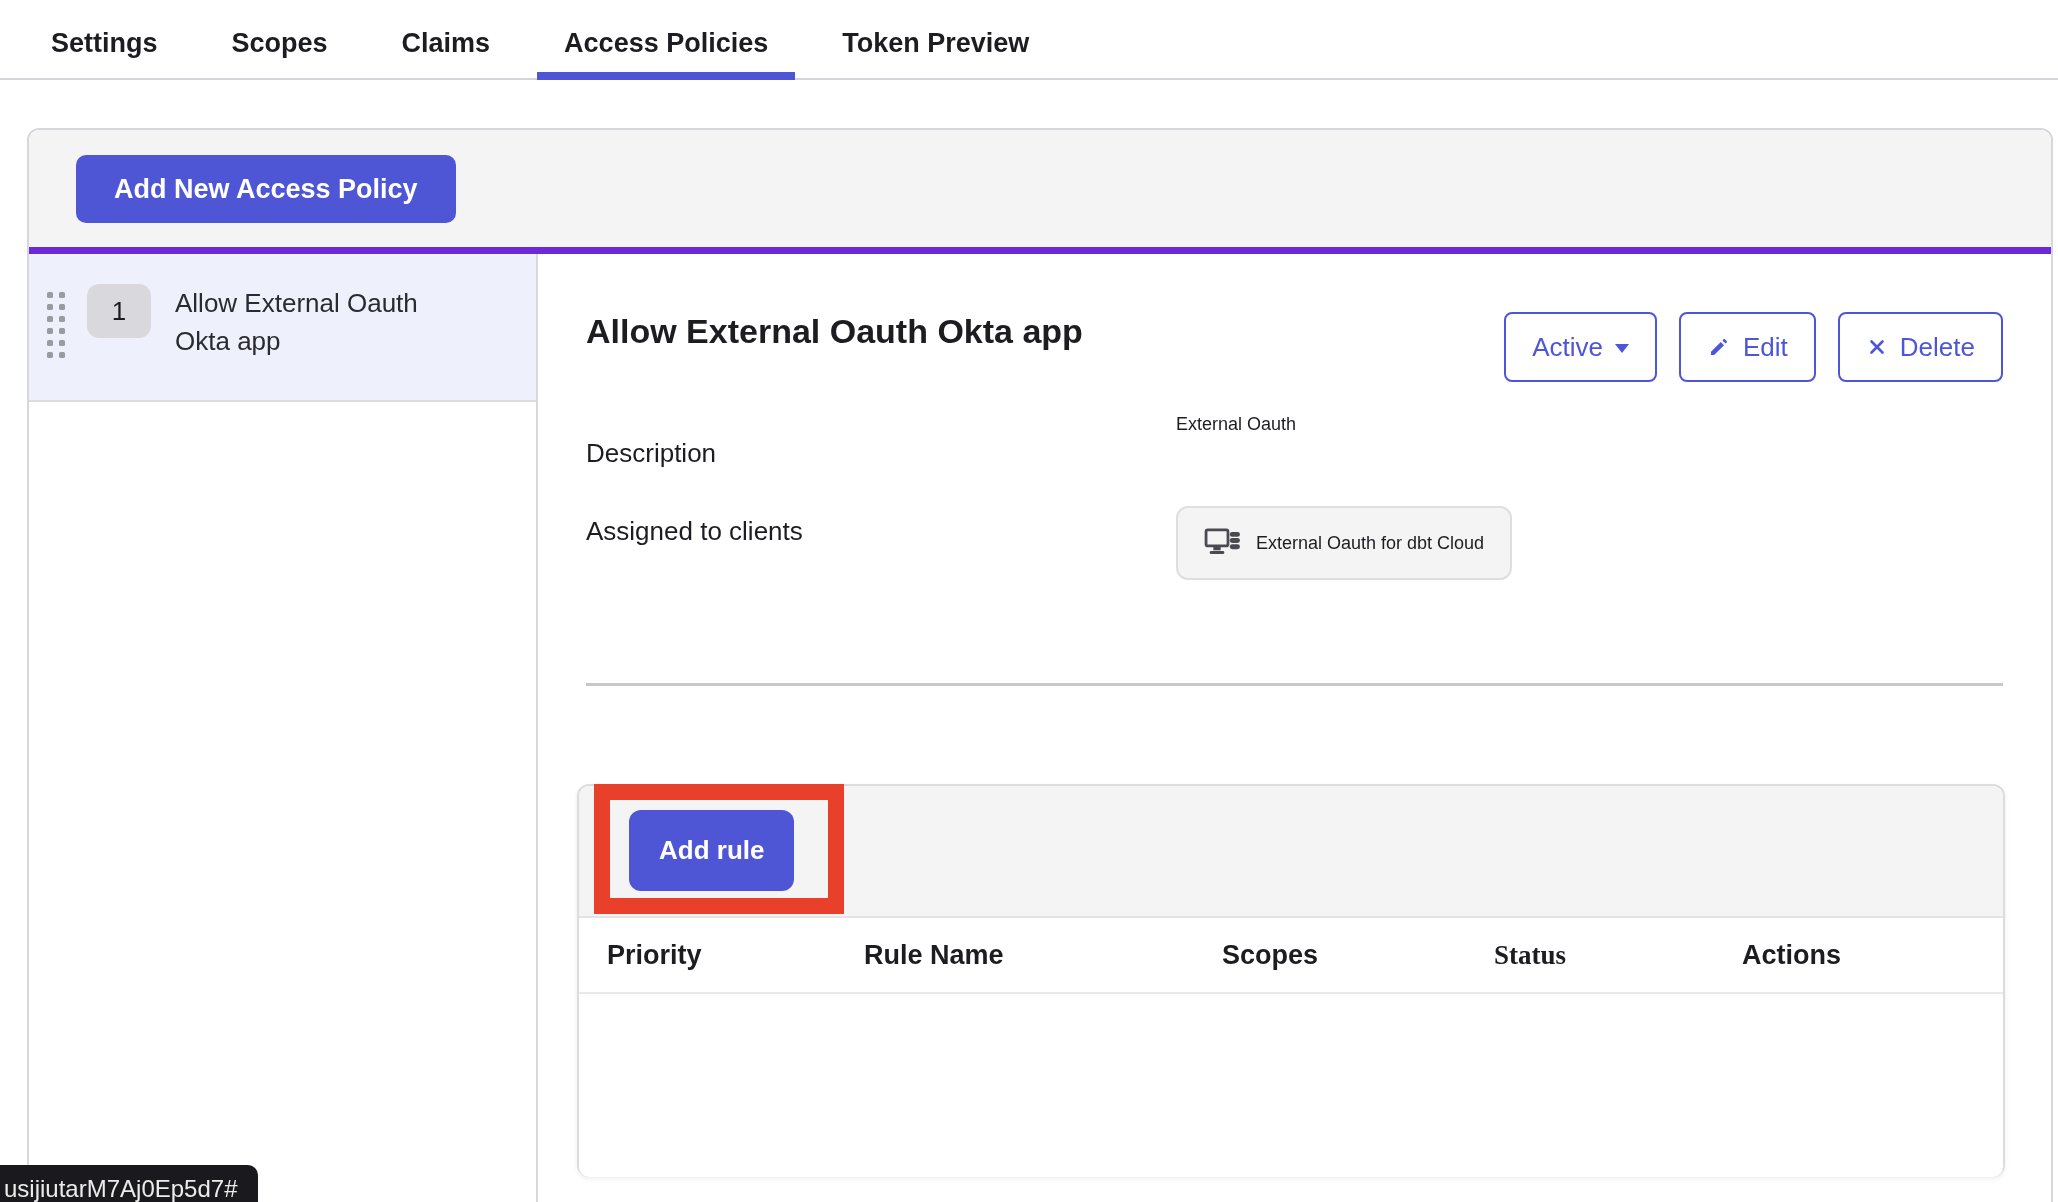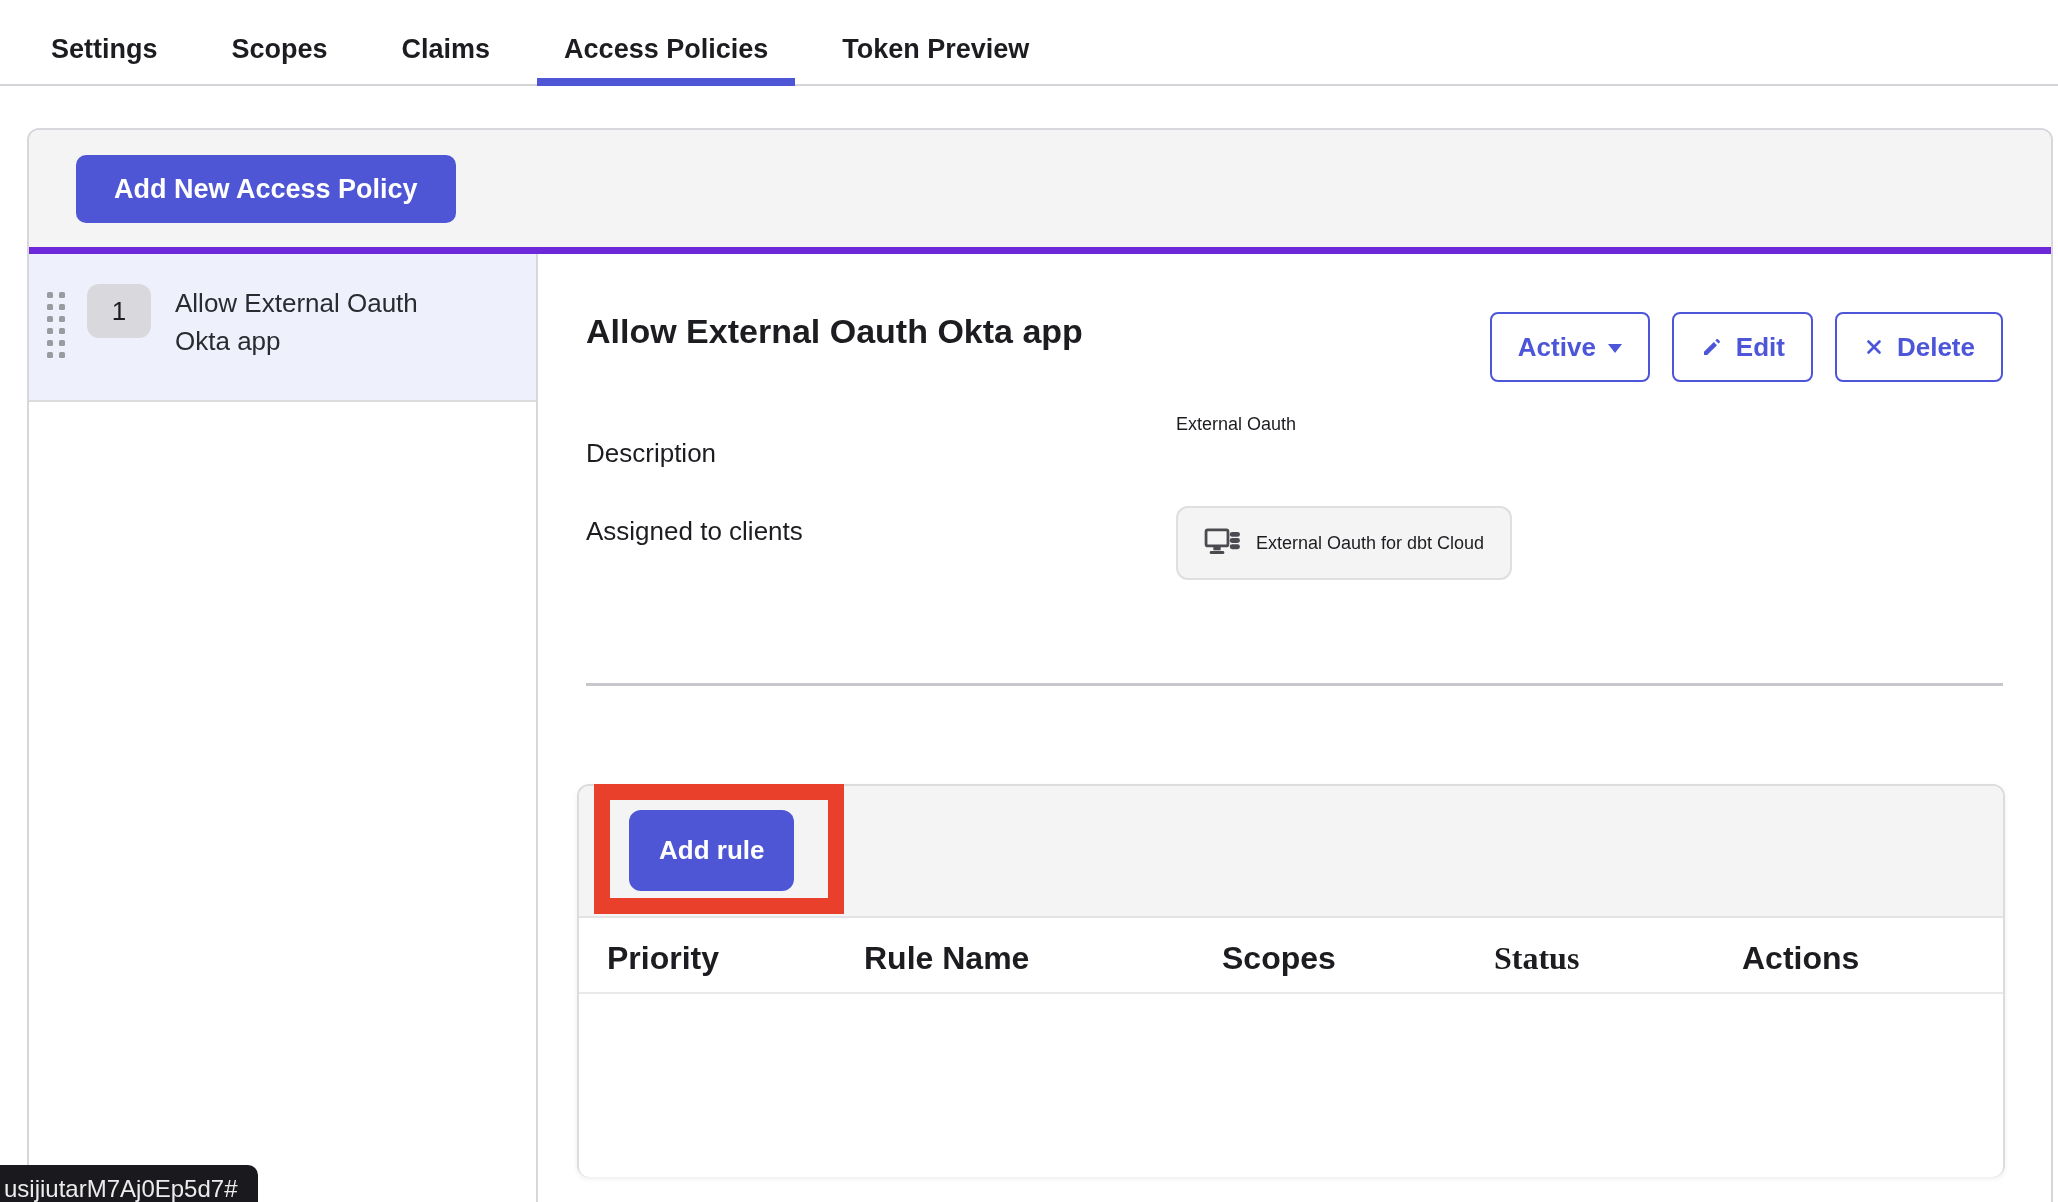--- a/index.html
+++ b/index.html
@@ -2,21 +2,21 @@
 <html><head>
 <meta charset="utf-8">
 <style>
   html,body{margin:0;padding:0;background:#ffffff;}
   #stage{
     position:relative;width:2058px;height:1202px;overflow:hidden;background:#ffffff;
     font-family:"Liberation Sans","DejaVu Sans",sans-serif;color:#1d1d21;
   }
   
   .tabbar{
-    position:absolute;left:0;top:14px;width:100%;height:72px;background:#ffffff;
+    position:absolute;left:0;top:8px;width:100%;height:72px;background:#ffffff;
     border-bottom:2px solid #d5d5d9;display:flex;align-items:center;padding-left:24px;box-sizing:border-box;
   }
   .tab{
     position:relative;height:100%;display:flex;align-items:center;padding:0 27px;margin-right:20px;
     font-size:27px;font-weight:700;color:#1d1d21;cursor:pointer;white-space:nowrap;
   }
   .tab.active::after{
     content:"";position:absolute;left:0;right:0;bottom:-2px;height:8px;background:#4e56d6;
   }
   
@@ -49,21 +49,21 @@
   }
   .policy-item .label{
     margin-left:24px;font-size:26px;line-height:38px;color:#2a2a31;max-width:300px;
   }
   
   .detail{flex:1;position:relative;background:#ffffff;}
   .detail-title{position:absolute;left:48px;top:58px;font-size:34px;font-weight:700;color:#1d1d21;}
   .btn-row{position:absolute;right:48px;top:58px;display:flex;gap:22px;}
   .btn-outline{
     height:70px;padding:0 26px;background:#ffffff;border:2.5px solid #4d55d8;border-radius:8px;
-    color:#4d55d8;font-family:inherit;font-size:26px;font-weight:700;cursor:pointer;
+    color:#4d55d8;font-family:inherit;font-size:26px;font-weight:400;cursor:pointer;
     display:flex;align-items:center;gap:12px;
   }
   .caret-down{width:0;height:0;border-left:7px solid transparent;border-right:7px solid transparent;border-top:9px solid #4d55d8;margin-top:3px;}
   .field-label{position:absolute;left:48px;font-size:26px;color:#1d1d21;}
   .field-value{position:absolute;left:638px;font-size:18px;color:#1d1d21;}
   .client-chip{
     position:absolute;left:638px;top:252px;height:70px;padding:0 26px;
     background:#f4f4f5;border:2px solid #dfdfe2;border-radius:12px;cursor:pointer;
     display:flex;align-items:center;gap:14px;font-size:18px;color:#1d1d21;
   }
@@ -78,21 +78,21 @@
   .btn-add-rule{
     position:absolute;left:50px;top:24px;height:81px;padding:0 30px;border:none;
     background:#4e56d6;color:#ffffff;font-family:inherit;font-size:26px;font-weight:700;
     border-radius:12px;cursor:pointer;z-index:6;
   }
   .annotation-box{
     position:absolute;left:15px;top:-2px;width:250px;height:130px;
     border:16px solid #e8402a;box-sizing:border-box;z-index:5;pointer-events:none;
   }
   .rules-thead{height:74px;position:relative;border-bottom:2px solid #e9e9eb;}
-  .rules-thead span{position:absolute;top:22px;font-size:32px;font-weight:700;color:#1d1d21;}
+  .rules-thead span{position:absolute;top:22px;font-size:27px;font-weight:700;color:#1d1d21;}
   .col-0{left:28px;} .col-1{left:285px;} .col-2{left:643px;} .col-3{left:915px;font-family:Liberation Serif, serif;} .col-4{left:1163px;}
   .rules-body{height:183px;background:#ffffff;border-radius:0 0 10px 10px;}
   
   .link-tooltip{
     position:absolute;left:0;top:1165px;min-width:258px;box-sizing:border-box;height:60px;
     background:#1a1a1e;color:#ececec;font-size:24px;padding:10px 18px 14px 4px;
     border-radius:0 10px 0 0;white-space:nowrap;
   }
   .icon-svg{flex:none;display:block;}
 </style>

